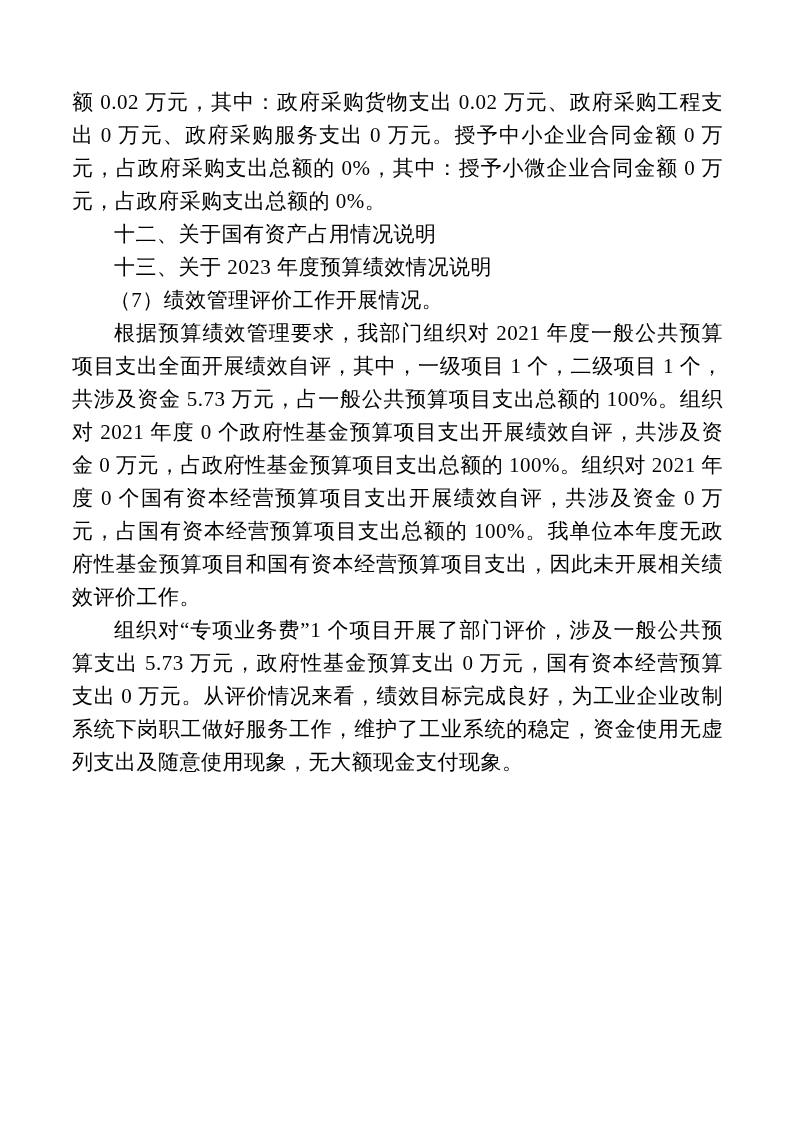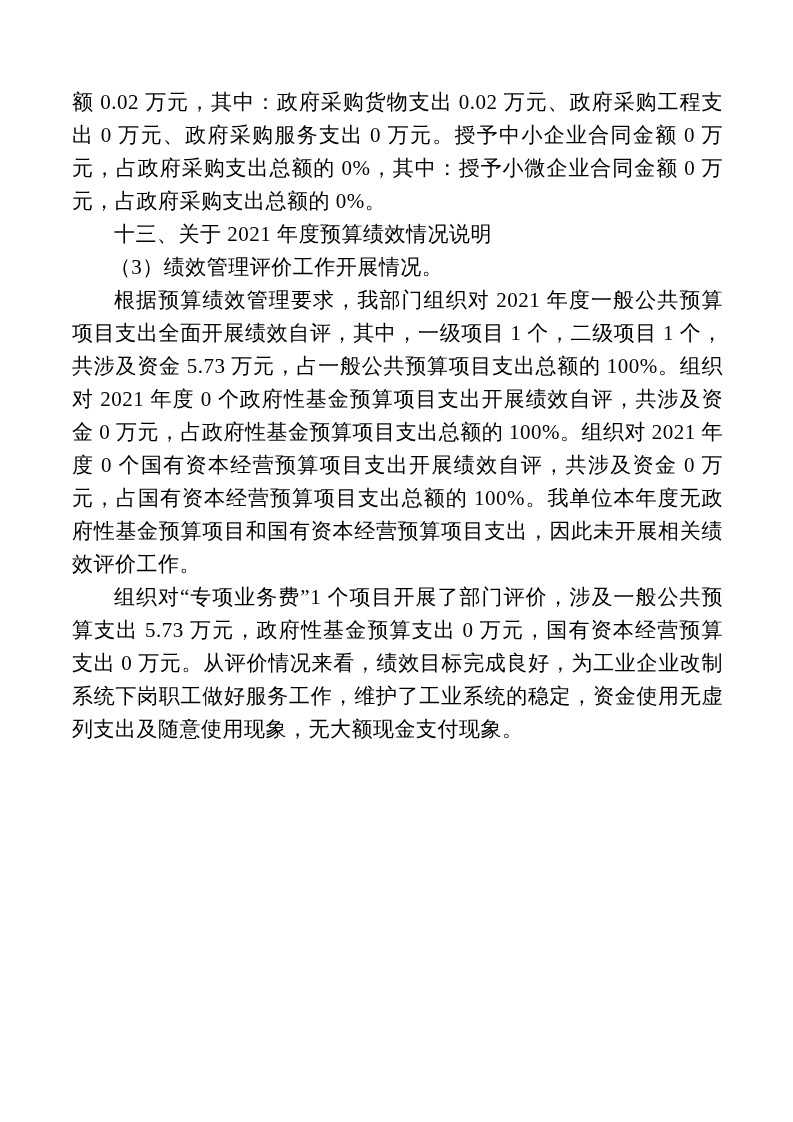--- a/index.html
+++ b/index.html
@@ -51,25 +51,26 @@
   }
 </style>
 </head>
 <body>
 
 <div class="page">
   <div class="doc">
 
     <p class="para para-noindent">额 0.02 万元，其中：政府采购货物支出 0.02 万元、政府采购工程支出 0 万元、政府采购服务支出 0 万元。授予中小企业合同金额 0 万元，占政府采购支出总额的 0%，其中：授予小微企业合同金额 0 万元，占政府采购支出总额的 0%。</p>
 
+    <h3 class="heading">十二、关于国有资产占用情况说明</h3>
 
 
-    <h3 class="heading">十三、关于 2021 年度预算绩效情况说明</h3>
+    <h3 class="heading">十三、关于 2023 年度预算绩效情况说明</h3>
 
-    <h2 class="subheading">（3）绩效管理评价工作开展情况。</h2>
+    <h2 class="subheading">（7）绩效管理评价工作开展情况。</h2>
 
     <p class="para">根据预算绩效管理要求，我部门组织对 2021 年度一般公共预算项目支出全面开展绩效自评，其中，一级项目 1 个，二级项目 1 个，共涉及资金 5.73 万元，占一般公共预算项目支出总额的 100%。组织对 2021 年度 0 个政府性基金预算项目支出开展绩效自评，共涉及资金 0 万元，占政府性基金预算项目支出总额的 100%。组织对 2021 年度 0 个国有资本经营预算项目支出开展绩效自评，共涉及资金 0 万元，占国有资本经营预算项目支出总额的 100%。我单位本年度无政府性基金预算项目和国有资本经营预算项目支出，因此未开展相关绩效评价工作。</p>
 
     <p class="para">组织对“专项业务费”1 个项目开展了部门评价，涉及一般公共预算支出 5.73 万元，政府性基金预算支出 0 万元，国有资本经营预算支出 0 万元。从评价情况来看，绩效目标完成良好，为工业企业改制系统下岗职工做好服务工作，维护了工业系统的稳定，资金使用无虚列支出及随意使用现象，无大额现金支付现象。</p>
 
 
   </div>
 </div>
 
 </body></html>

